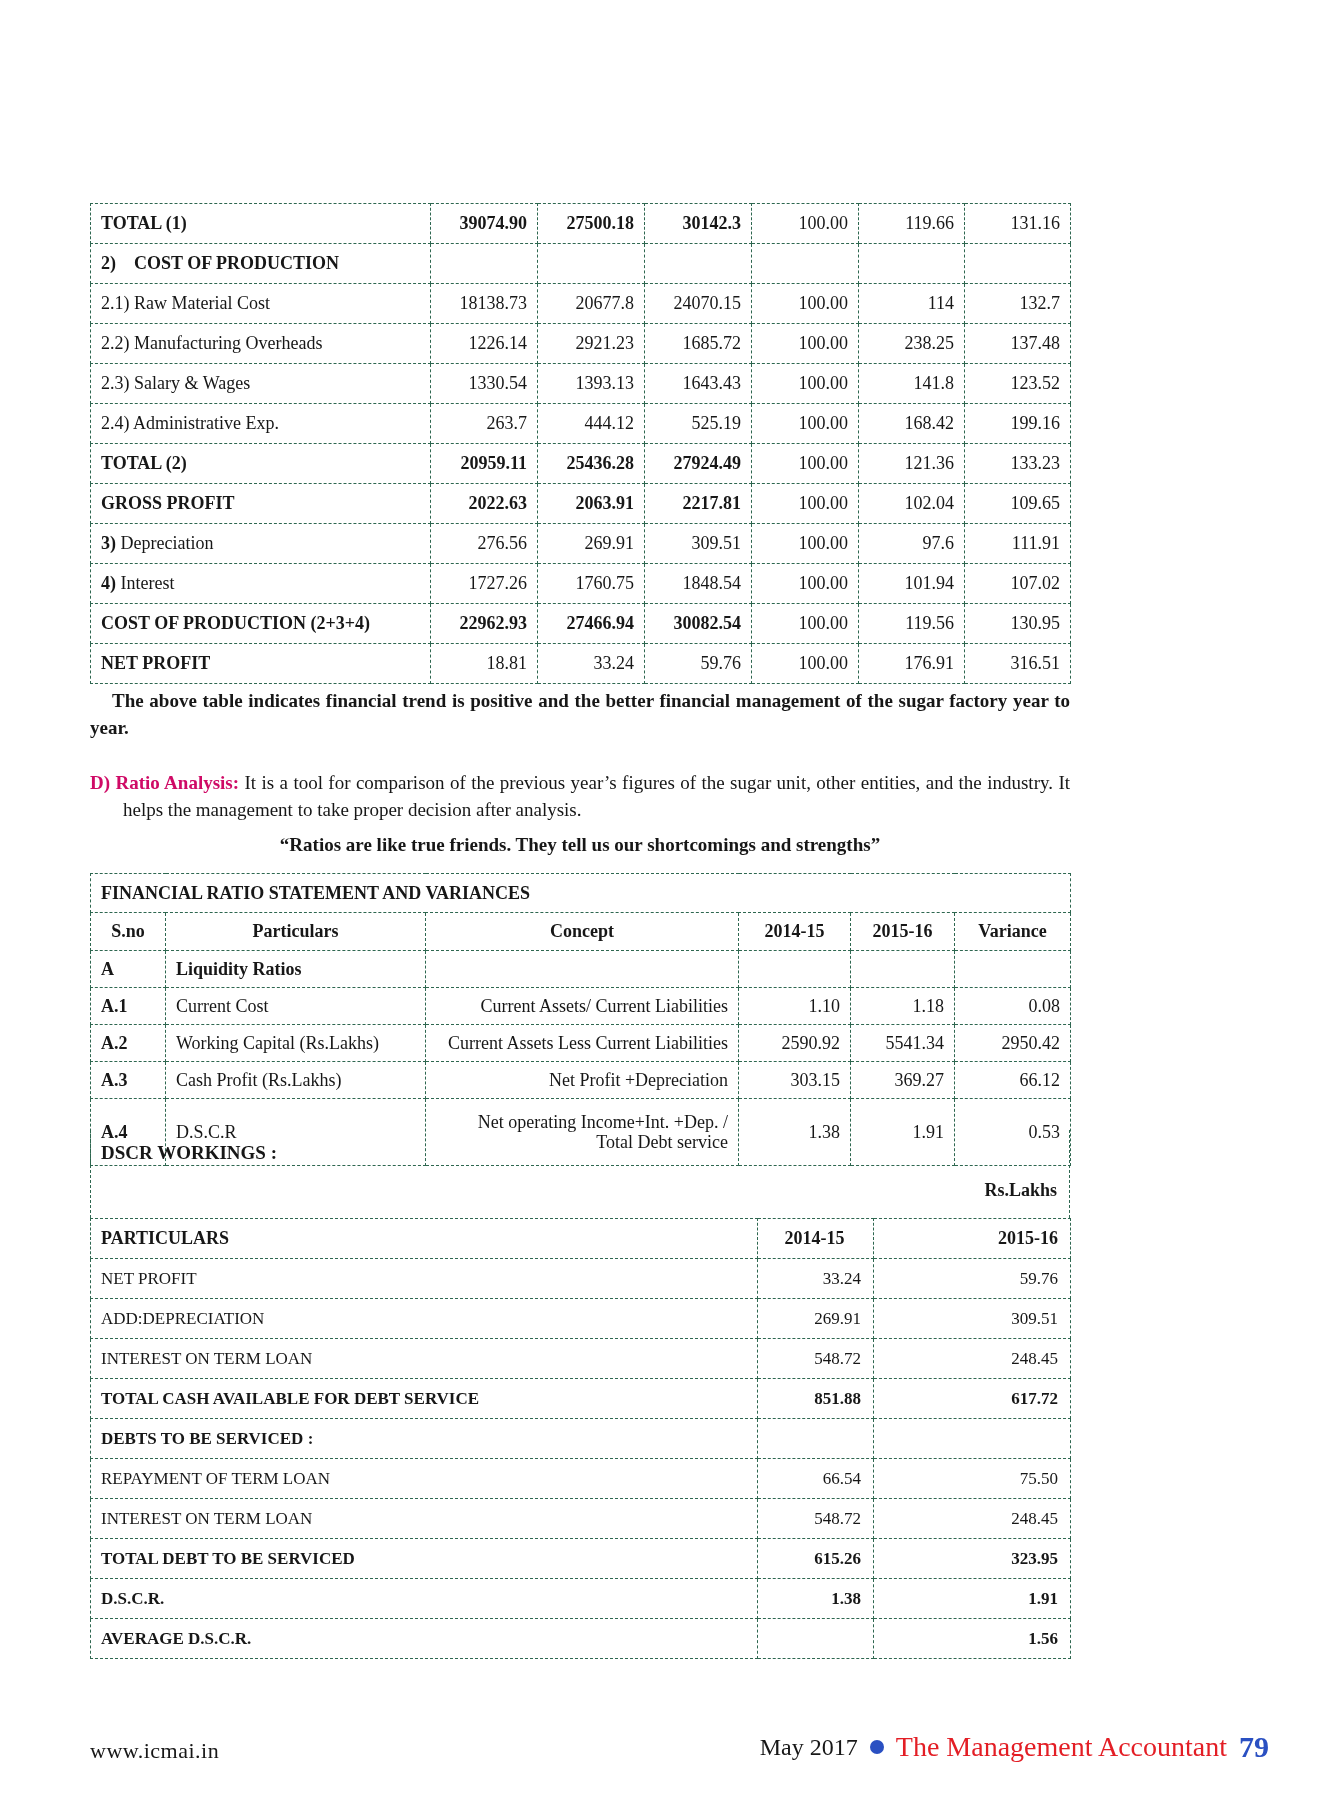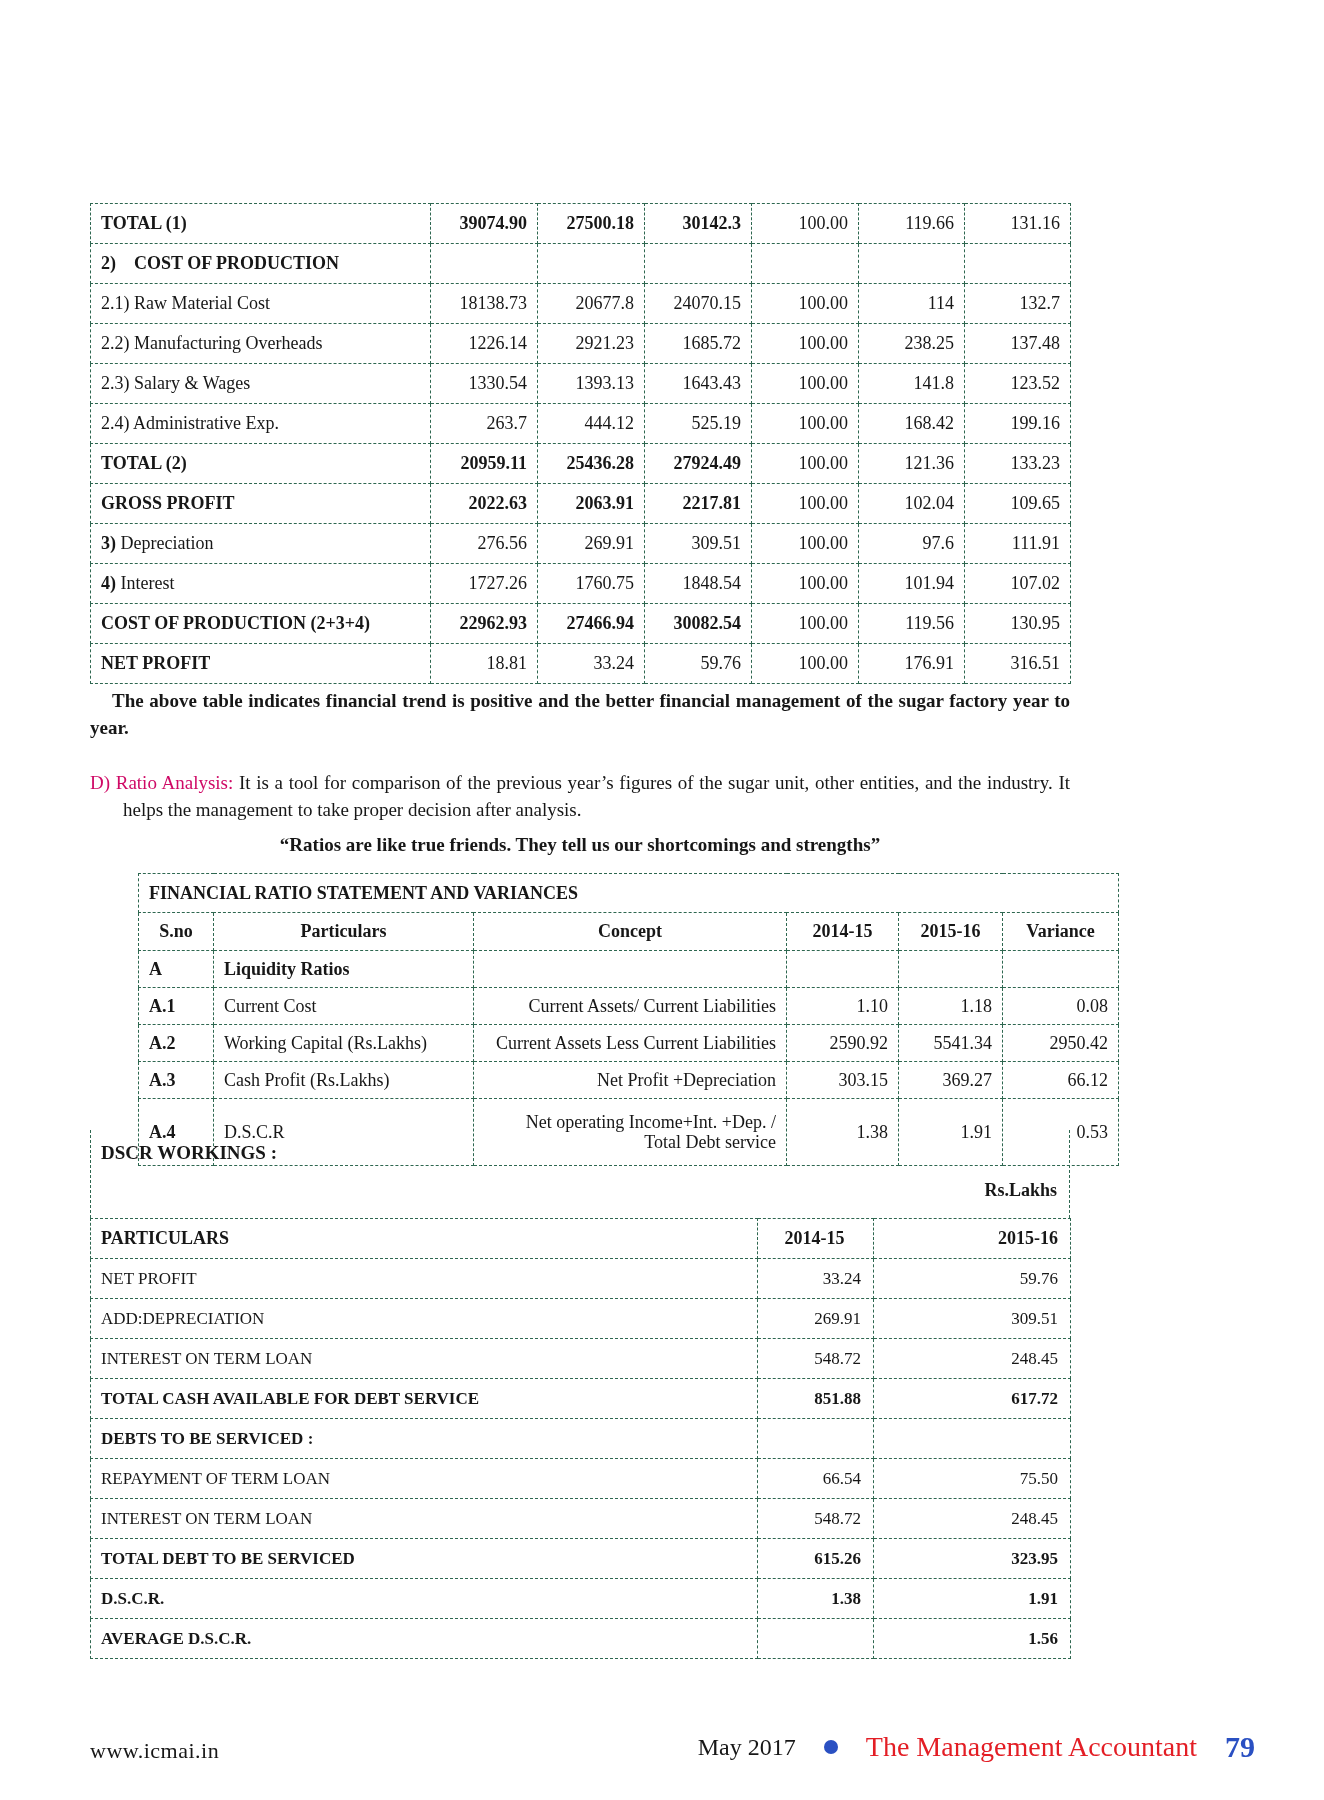--- a/index.html
+++ b/index.html
@@ -51,32 +51,32 @@
   .dt tr.hdr td.lab{font-weight:bold;font-size:18px;}
   .dt tr.hdr td.c{text-align:center;font-weight:bold;font-size:18px;}
   .dt tr.hdr td.r{text-align:right;font-weight:bold;font-size:18px;}
   
   .para{
     position:absolute;left:90px;width:980px;
     font-size:19px;line-height:27px;text-align:justify;
   }
   .para1{top:668px;text-indent:22px;font-weight:bold;}
   .dblock{top:750px;padding-left:33px;text-indent:-33px;box-sizing:border-box;}
-  .dhead{color:var(--magenta);font-weight:normal;}
+  .dhead{color:var(--magenta);font-weight:bold;}
   .quote{
     position:absolute;left:90px;top:834px;width:980px;
     text-align:center;font-size:19px;font-weight:bold;
   }
   
   .footer-left{
     position:absolute;left:90px;top:1738px;font-size:22px;letter-spacing:0.5px;
   }
   .footer-right{
-    position:absolute;right:69px;top:1728px;height:38px;
-    display:flex;align-items:center;gap:28px;text-align:right;
+    position:absolute;right:55px;top:1728px;height:38px;
+    display:flex;align-items:center;gap:12px;text-align:right;
   }
   .f-date{font-size:24px;}
   .f-dot{width:14px;height:14px;border-radius:50%;background:var(--blue);display:inline-block;}
   .f-mag{font-size:28px;color:var(--red);}
   .f-page{font-size:30px;font-weight:bold;color:var(--blue);}
 </style>
 </head>
 <body>
 
 <table class="doc-table t1" style="top:203px;">
@@ -200,21 +200,21 @@
       </tr>
     </tbody>
 </table>
 
 <p class="para para1">The above table indicates financial trend is positive and the better financial management of the sugar factory year to year.</p>
 
 <p class="para dblock"><span class="dhead">D) Ratio Analysis:</span><span> It is a tool for comparison of the previous year’s figures of the sugar unit, other entities, and the industry. It helps the management to take proper decision after analysis.</span></p>
 
 <div class="quote">“Ratios are like true friends. They tell us our shortcomings and strengths”</div>
 
-<table class="doc-table rt" style="top:873px;margin-left:48px;">
+<table class="doc-table rt" style="top:873px;">
   <colgroup>
     <col style="width:75px">
       <col style="width:260px">
       <col style="width:313px">
     <col style="width:112px">
       <col style="width:104px">
       <col style="width:116px">
   </colgroup>
   <tbody>
     <tr>

